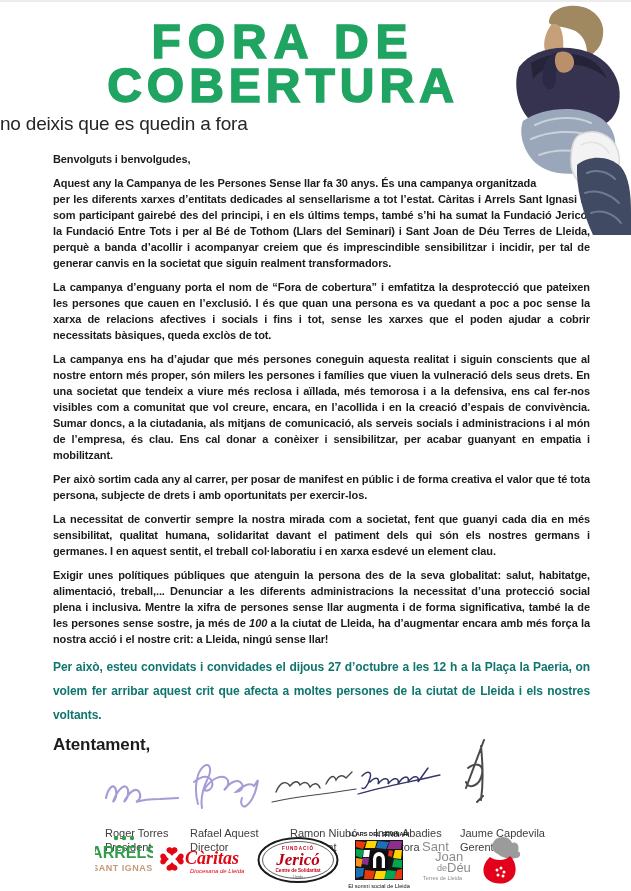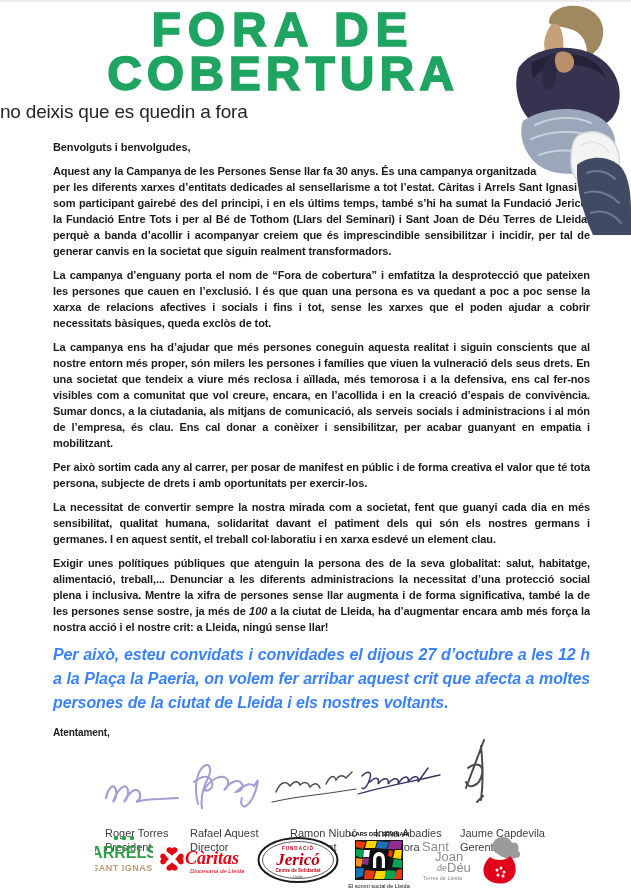--- a/index.html
+++ b/index.html
@@ -4,21 +4,21 @@
 <style>
   * { margin:0; padding:0; box-sizing:border-box; }
   html,body { background:#ffffff; }
   .page {
     position:relative; width:631px; height:891px; background:#fff;
     overflow:hidden; font-family:"Liberation Sans", sans-serif;
   }
   .topline { position:absolute; top:0; left:0; right:0; height:2px; background:#ececec; }
 
   
-  .header { position:relative; padding-top:8px; width:566px; text-align:center; }
+  .header { position:relative; padding-top:20px; width:566px; text-align:center; }
   .title-line {
     font-weight:bold; font-size:48px; line-height:44px; color:#1fa462;
     letter-spacing:7px; -webkit-text-stroke:1.6px #1fa462; white-space:nowrap;
   }
   .title-line.l2 { letter-spacing:5px; }
   .subtitle {
     margin-top:5px; padding-right:97px; text-align:left;
     font-size:19px; letter-spacing:-0.2px; color:#262626;
   }
 
@@ -26,25 +26,25 @@
   .photo { position:absolute; top:3px; right:0; width:140px; height:232px; }
 
   
   .body {
     margin:16px 41px 0 53px; color:#1c1c1c; font-weight:bold;
     font-size:11px; line-height:16px; text-align:justify; letter-spacing:-0.1px;
   }
   .body p { margin:0 0 8px 0; }
   .p1first { margin-bottom:0 !important; text-align:left; }
   .cta {
-    color:#3b82f6; font-style:italic; font-weight:bold;
-    font-size:16px; line-height:24px; text-align:justify;
+    color:#0f766e; font-weight:bold;
+    font-size:12px; line-height:24px; text-align:justify;
     margin-top:6px !important; margin-bottom:10px !important;
   }
-  .closing { font-size:10px; margin-top:2px; }
+  .closing { font-size:17px; margin-top:2px; }
   .num-italic { font-style:italic;margin-top:19px; }
 
   
   .sig { position:absolute; }
   .sig-roger  { left:100px; top:770px; }
   .sig-rafael { left:184px; top:760px; }
   .sig-ramon  { left:268px; top:768px; }
   .sig-inma   { left:356px; top:762px; }
   .sig-jaume  { left:452px; top:736px; }
 

